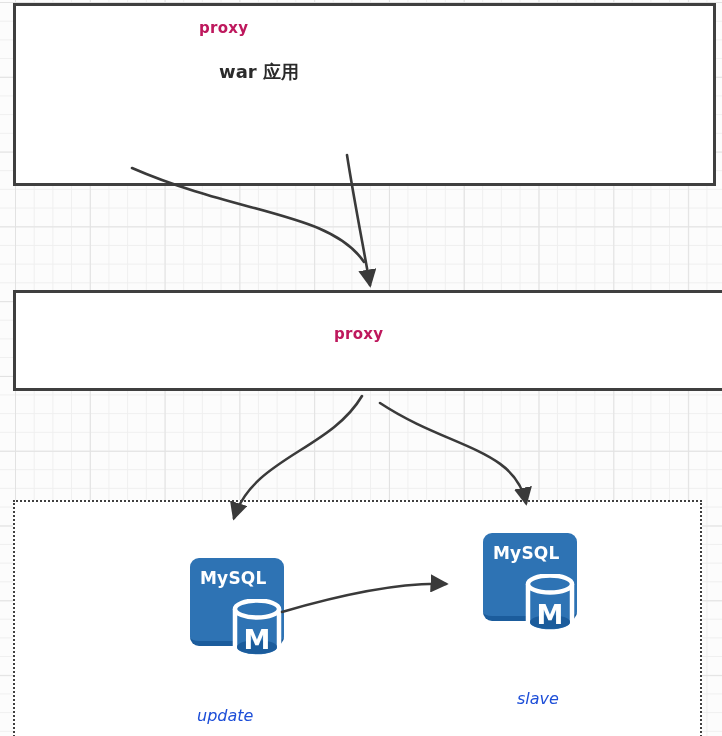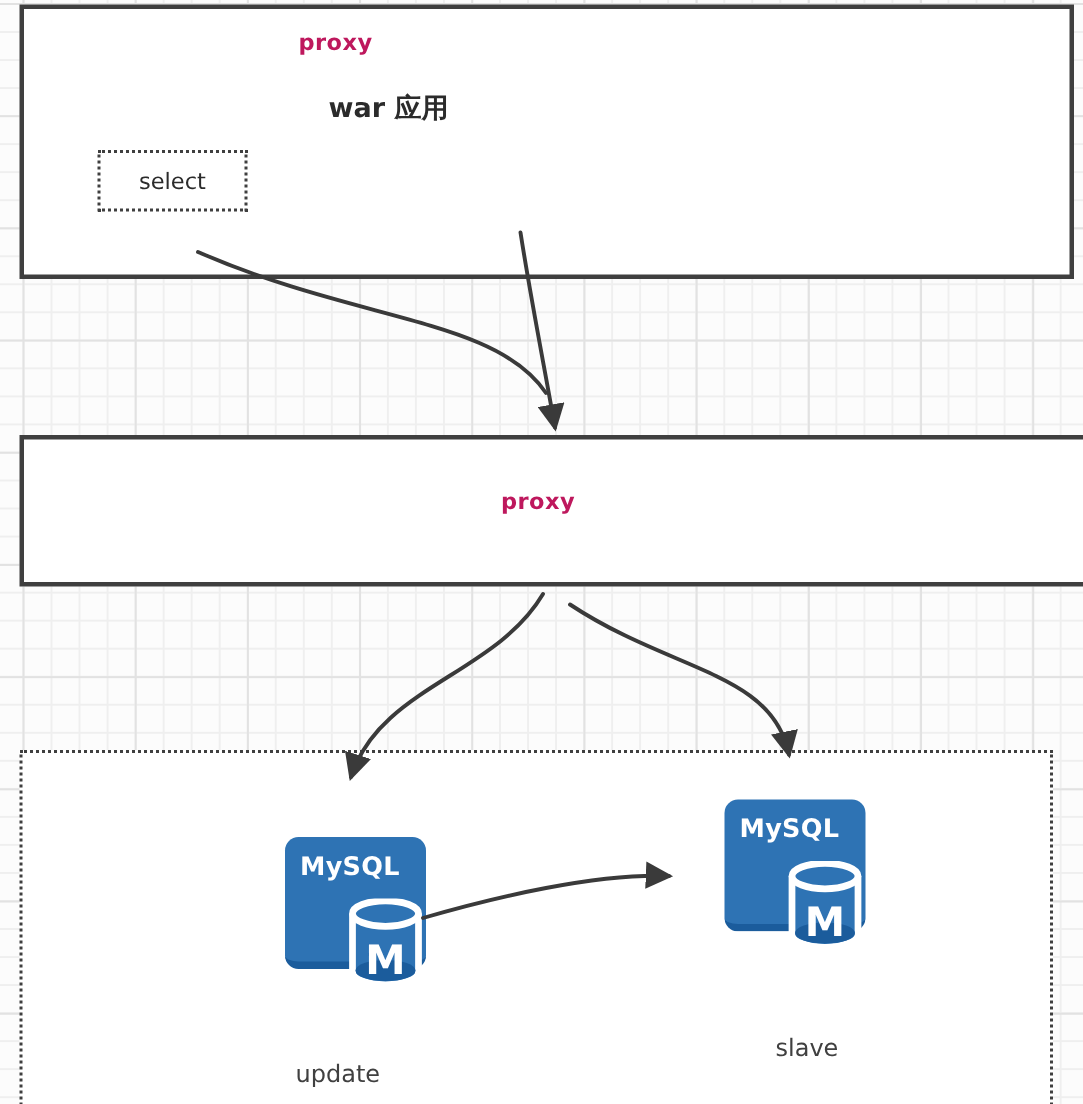--- a/index.html
+++ b/index.html
@@ -57,41 +57,38 @@
     position:absolute;left:0;top:0;width:94px;height:88px;
     background:var(--mysql-blue,#2e73b4);
     border-radius:9px;
     border-bottom:5px solid var(--mysql-dark-blue,#1b5c9c);
   }
   .mysql-card-label{
     position:absolute;left:10px;top:10px;
     color:#fff;font-weight:bold;font-size:17px;letter-spacing:.2px;
   }
   .cylinder{position:absolute;left:40px;top:41px;width:54px;height:60px;}
-  .caption{font-size:16px;color:#404040;white-space:nowrap;}
+  .caption{font-size:16px;color:#1d4ed8;white-space:nowrap;font-style:italic;}
 
   .arrows{left:0;top:0;width:722px;height:736px;pointer-events:none;}
   .arrows path.shaft{
     fill:none;
     stroke:var(--arrow,#3a3a3a);
     stroke-width:2.6px;
     stroke-linecap:round;
   }
   svg text{font-family:"DejaVu Sans","Liberation Sans",sans-serif;}
 </style>
 </head>
 <body>
 
 <div class="abs solid-box app-box">
   <div class="abs box-title" style="left:183px;top:13px;">proxy</div>
   <div class="abs box-subtitle" style="left:203px;top:54px;">war 应用</div>
 
-  <div class="abs dotted-box select-box">
-    <span>select</span>
-  </div>
 </div>
 
 <div class="abs solid-box proxy-box">
   <div class="abs box-title" style="left:318px;top:32px;">proxy</div>
 </div>
 
 <div class="abs db-cluster"></div>
 
 <div class="abs mysql-icon" style="left:190px;top:558px;">
   <div class="mysql-card">

